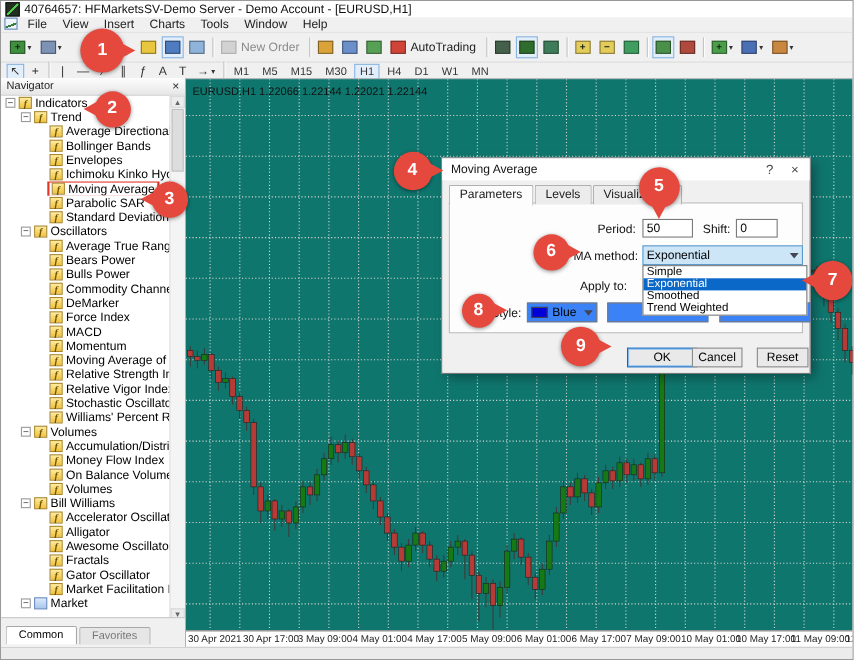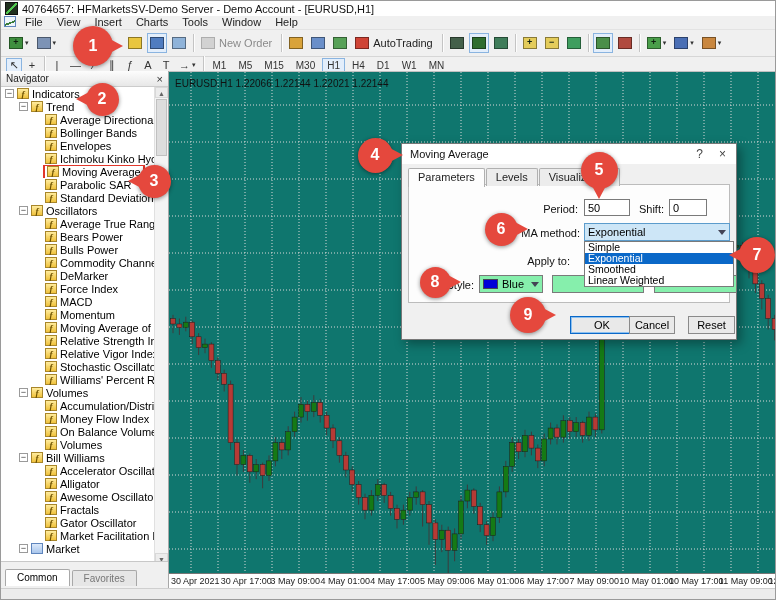--- a/index.html
+++ b/index.html
@@ -61,21 +61,21 @@
   .dialog{position:absolute;left:400px;top:142px;width:336px;height:197px;background:#f0f0f0;
     border:1px solid #777;box-shadow:4px 4px 10px rgba(0,0,0,.35);z-index:30;box-sizing:border-box}
   .dtitle{height:20px;background:#fff;display:flex;align-items:center;padding:0 8px;font-size:11px;color:#111}
   .dctrl{margin-left:auto;display:flex;gap:16px;color:#444;font-size:12px;padding-right:2px}
   .dtabs{display:flex;padding:4px 6px 0;gap:1px;position:relative;z-index:2}
   .dtab{padding:2px 9px 2px;font-size:11px;border:1px solid #b0b0b0;border-bottom:none;background:#ececec;border-radius:2px 2px 0 0;color:#222}
   .dtab.active{background:#fdfdfd;padding-bottom:4px;margin-bottom:-1px}
   .dpage{position:absolute;left:6px;top:40px;width:322px;height:119px;background:#fdfdfd;border:1px solid #bcbcbc;box-sizing:border-box}
   .dlab{position:absolute;font-size:11px;text-align:right;color:#111}
   .dinput{position:absolute;border:1px solid #7a7a7a;background:#fff;font-size:11px;padding:0 3px;box-sizing:border-box;font-family:inherit;color:#000}
-  .combo{position:absolute;border:1px solid #7a7a7a;background:#86efac;display:flex;align-items:center;font-size:11px;padding:0 3px;box-sizing:border-box;color:#000}
+  .combo{position:absolute;border:1px solid #7a7a7a;background:#3b82f6;display:flex;align-items:center;font-size:11px;padding:0 3px;box-sizing:border-box;color:#000}
   .combo .chev{margin-left:auto;width:0;height:0;border:4px solid transparent;border-top:5px solid #445;position:relative;top:2px;flex:none}
   .combo.focus{background:#cde6f7;border-color:#5c9ccc}
   .swatch{width:13px;height:8px;background:#0000d8;border:1px solid #445;margin-right:4px;flex:none}
   .ddlist{position:absolute;left:182px;top:97px;width:150px;background:#fff;border:1px solid #7a7a7a;z-index:6;box-sizing:border-box}
   .ddlist .opt{height:11px;line-height:11px;padding-left:3px;font-size:10.5px;white-space:nowrap}
   .ddlist .opt.sel{background:#0a68c8;color:#fff}
   .dbtn{position:absolute;height:18px;background:#e9e9e9;border:1px solid #8a8a8a;font-size:11px;
     display:flex;align-items:center;justify-content:center;font-family:inherit;box-sizing:border-box;color:#000}
   .dbtn.default{border:1px solid #0a68c8;box-shadow:inset 0 0 0 1px #8cc0ef}
   
@@ -691,21 +691,21 @@
       <span class="chev"></span>
     </div>
     <div class="combo" style="left:252px;top:131px;width:83px;height:18px;z-index:1">
       <span class="chev"></span>
     </div>
 
     <div class="ddlist" id="malist">
         <div class="opt">Simple</div>
         <div class="opt sel">Exponential</div>
         <div class="opt">Smoothed</div>
-        <div class="opt">Linear Weighted</div>
+        <div class="opt">Trend Weighted</div>
       </div>
 
     <button class="dbtn default" style="left:168px;top:172px;width:64px">OK</button>
     <button class="dbtn" style="left:227px;top:172px;width:46px">Cancel</button>
     <button class="dbtn" style="left:286px;top:172px;width:47px">Reset</button>
   </div>
 
 <div class="badge" style="left: 72px; top: 25px; width: 40px; height: 40px;">
       <span class="bnum">1</span>
       <span class="tail right"></span>

